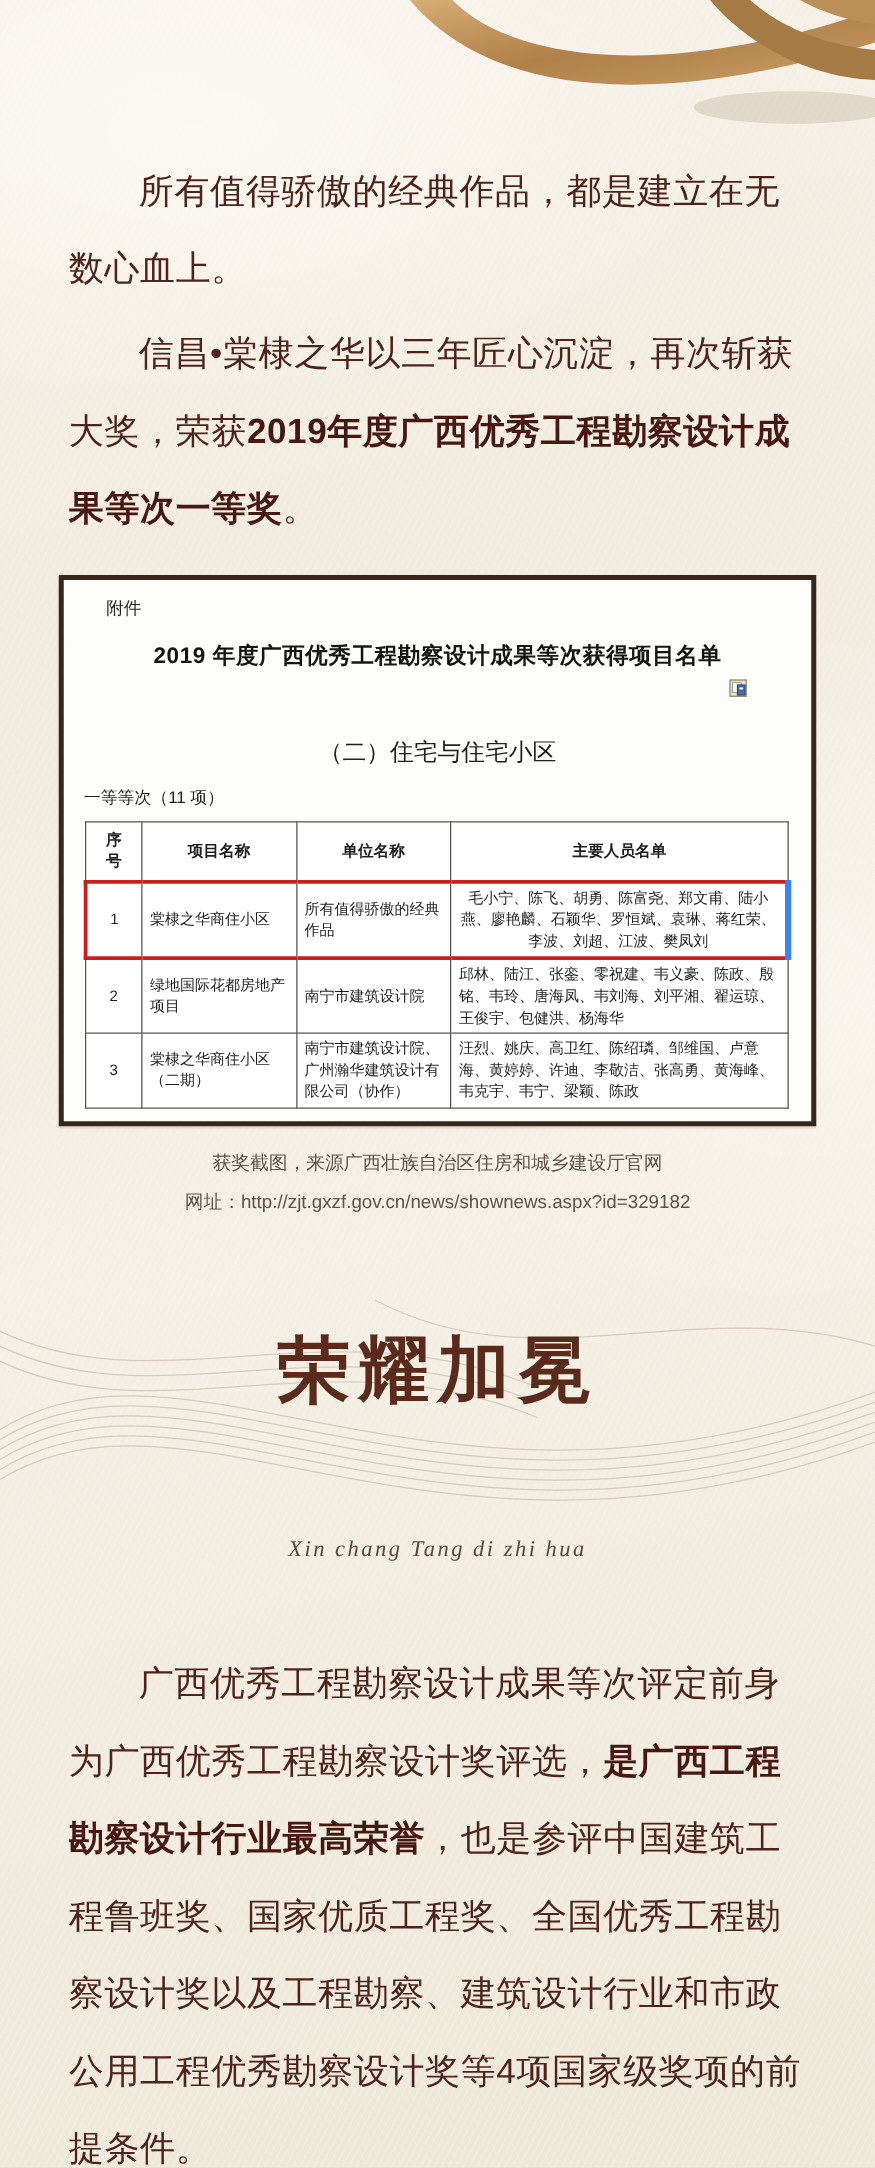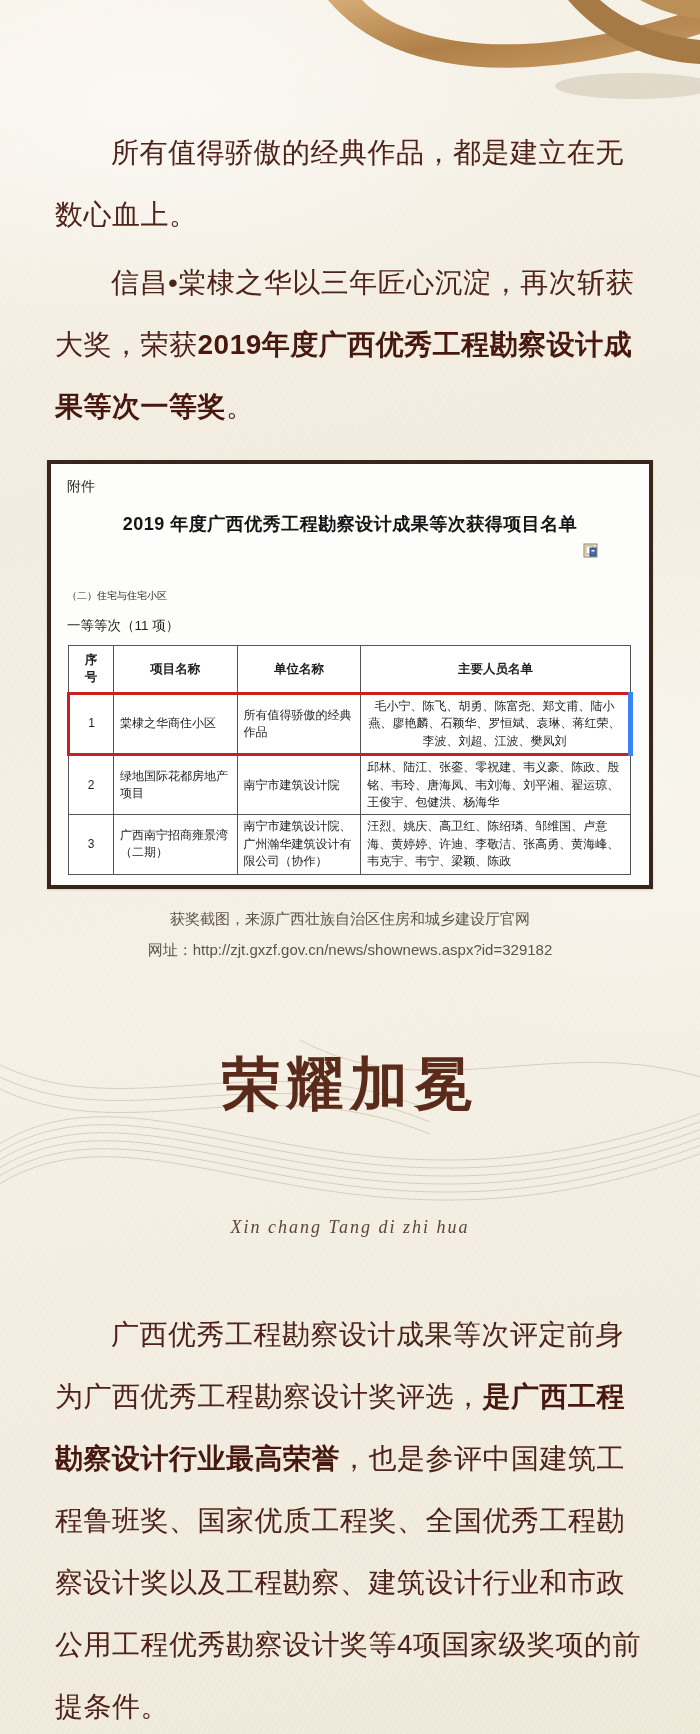--- a/index.html
+++ b/index.html
@@ -25,28 +25,28 @@
     color:#4e231a; text-indent:2em; margin:0 0 6px;
   }
   .para strong { font-weight:bold; color:#47180f; }
 
   
   .doc-shot {
     background:#fdfdfb; border:4px solid #38261c;
     margin:22px -8px 0; padding:14px 16px 10px;
     box-shadow:0 1px 2px rgba(120,100,80,.25);
   }
-  .doc-attach { font-size:14px; color:#262626; }
+  .doc-attach { font-size:14px; color:#262626;margin-left:18px; }
   .doc-title  {
     text-align:center; font-family:Liberation Sans, sans-serif; font-weight:bold;
     font-size:18px; color:#141414; margin-top:16px; letter-spacing:.5px;
   }
   .doc-icon-row { text-align:right; margin:6px 34px 0 0; height:17px; }
   .doc-icon { display:inline-block; width:16px; height:16px; }
-  .doc-section { font-size:10px; color:#1f1f1f; margin-top:30px; }
+  .doc-section { font-size:19px; color:#1f1f1f; margin-top:30px;text-align:center; }
   .doc-sub     { font-size:13.5px; color:#1f1f1f; margin-top:14px; }
   .doc-table {
     width:100%; border-collapse:collapse; table-layout:fixed;
     margin-top:10px; font-size:12px; color:#1f1f1f; background:#fff;
   }
   .doc-table th { border:1px solid #555; font-weight:bold; font-size:12.5px; padding:6px 15px; }
   .doc-table td { border:1px solid #555; padding:3px 6px; line-height:1.45; vertical-align:middle; }
   .doc-table td.c-no { text-align:center; }
   tr.hl td { border-top:3px solid #c9201d; border-bottom:3px solid #c9201d; }
   tr.hl td:first-child { border-left:3px solid #c9201d; }
@@ -144,21 +144,21 @@
             <td>毛小宁、陈飞、胡勇、陈富尧、郑文甫、陆小燕、廖艳麟、石颖华、罗恒斌、袁琳、蒋红荣、李波、刘超、江波、樊凤刘</td>
           </tr>
           <tr>
             <td class="c-no">2</td>
             <td>绿地国际花都房地产项目</td>
             <td>南宁市建筑设计院</td>
             <td>邱林、陆江、张銮、零祝建、韦义豪、陈政、殷铭、韦玲、唐海凤、韦刘海、刘平湘、翟运琼、王俊宇、包健洪、杨海华</td>
           </tr>
           <tr>
             <td class="c-no">3</td>
-            <td>广西南宁招商雍景湾（二期）</td>
+            <td>棠棣之华商住小区（二期）</td>
             <td>南宁市建筑设计院、广州瀚华建筑设计有限公司（协作）</td>
             <td>汪烈、姚庆、高卫红、陈绍璘、邹维国、卢意海、黄婷婷、许迪、李敬洁、张高勇、黄海峰、韦克宇、韦宁、梁颖、陈政</td>
           </tr>
         </tbody>
       </table>
     </div>
 
     <div class="caption">
       <div>获奖截图，来源广西壮族自治区住房和城乡建设厅官网</div>
       <div>网址：http://zjt.gxzf.gov.cn/news/shownews.aspx?id=329182</div>

